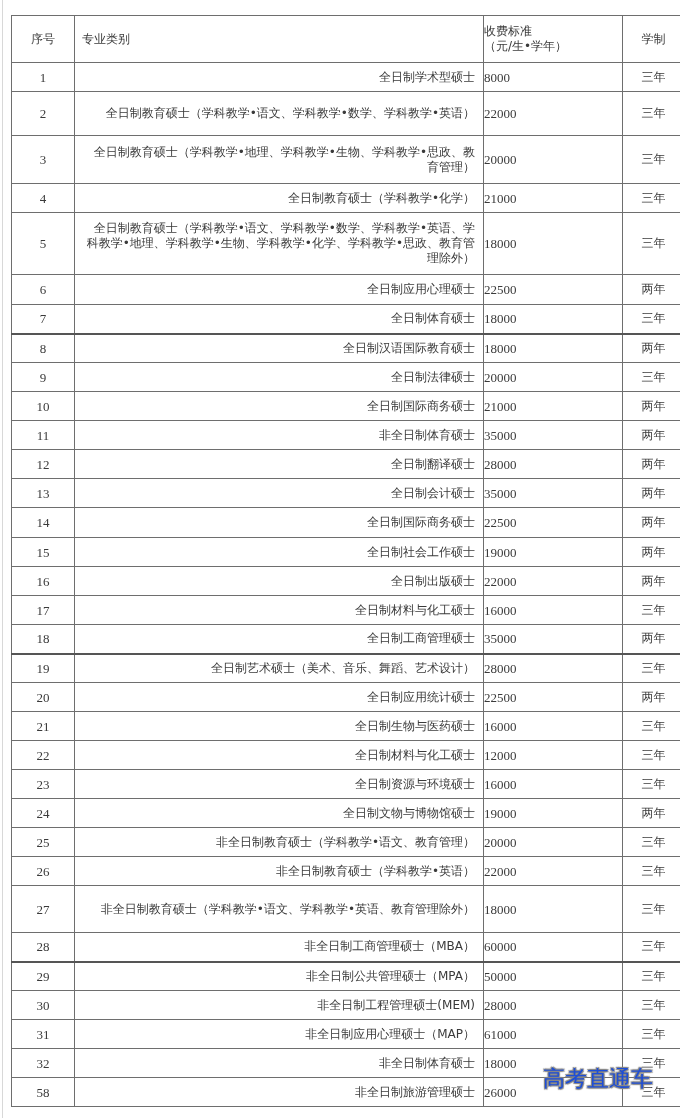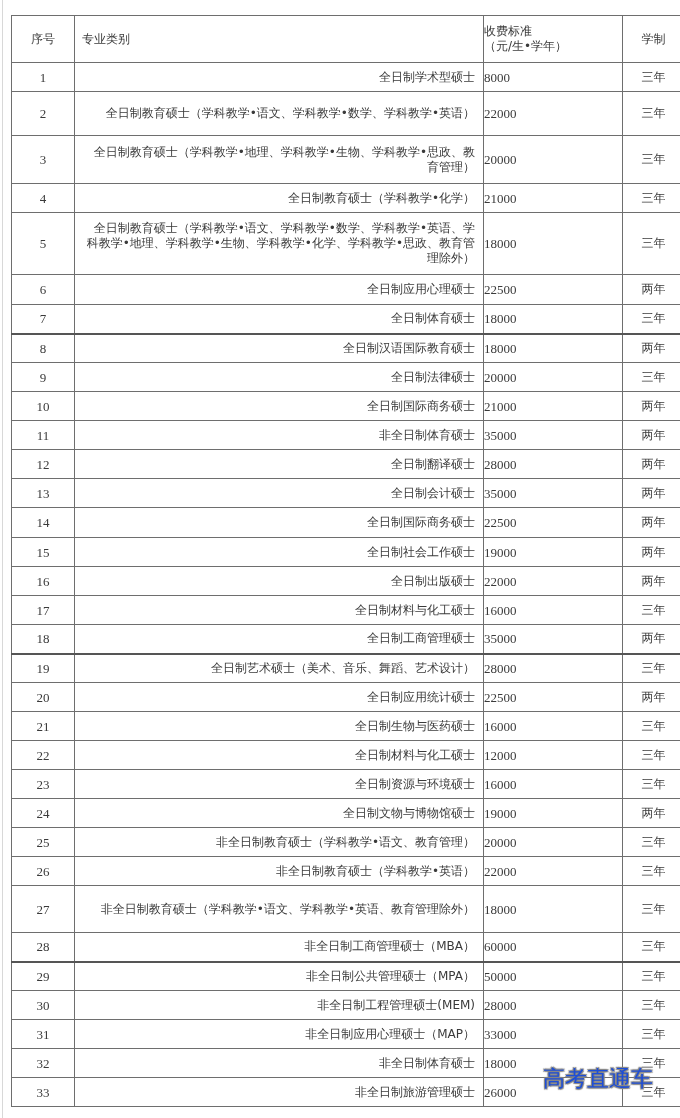--- a/index.html
+++ b/index.html
@@ -234,31 +234,31 @@
       </tr>
       <tr style="height: 29px;">
         <td class="c-no num">30</td>
         <td class="c-name">非全日制工程管理硕士(MEM)</td>
         <td class="c-fee num">28000</td>
         <td class="c-len">三年</td>
       </tr>
       <tr style="height: 29px;">
         <td class="c-no num">31</td>
         <td class="c-name">非全日制应用心理硕士（MAP）</td>
-        <td class="c-fee num">33000</td>
+        <td class="c-fee num">61000</td>
         <td class="c-len">三年</td>
       </tr>
       <tr style="height: 29px;">
         <td class="c-no num">32</td>
         <td class="c-name">非全日制体育硕士</td>
         <td class="c-fee num">18000</td>
         <td class="c-len">三年</td>
       </tr>
       <tr style="height: 29px;">
-        <td class="c-no num">33</td>
+        <td class="c-no num">58</td>
         <td class="c-name">非全日制旅游管理硕士</td>
         <td class="c-fee num">26000</td>
         <td class="c-len">三年</td>
       </tr>
     </tbody>
 </table>
 
 <div class="watermark">高考直通车</div>
 
 </body></html>

